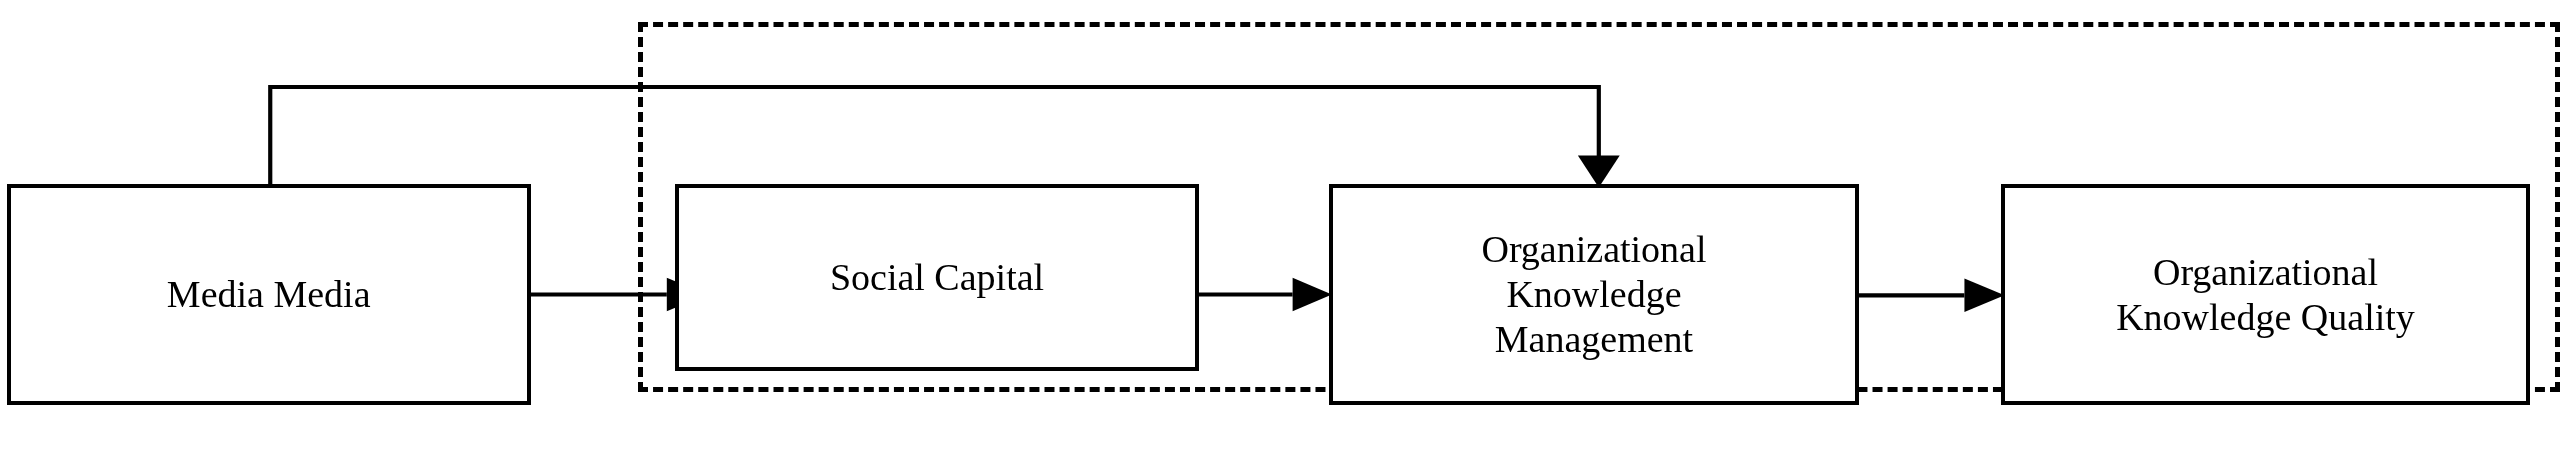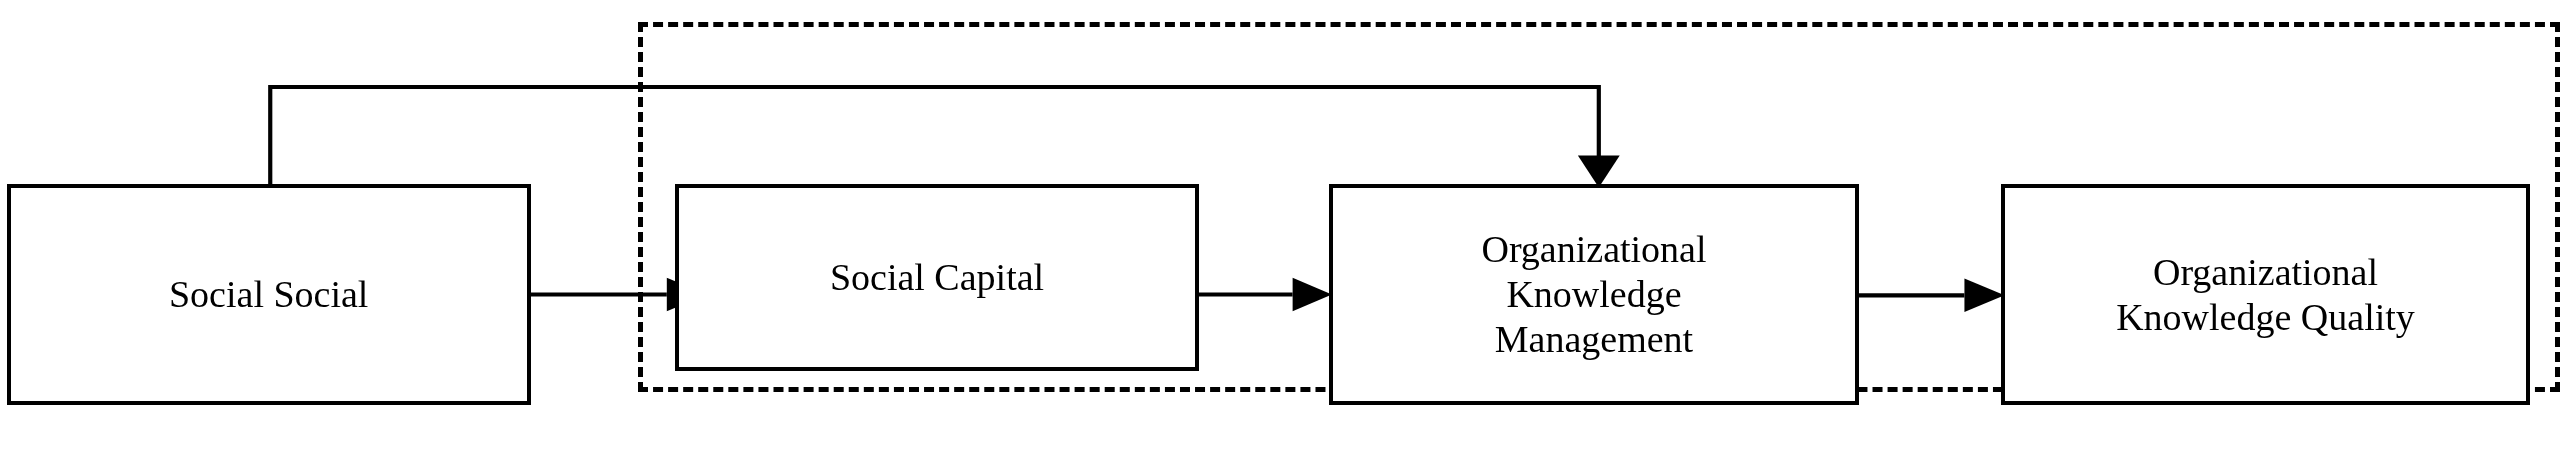--- a/index.html
+++ b/index.html
@@ -97,21 +97,21 @@
       <polygon points="2348,333 2396,353 2348,373"></polygon>
     </g>
 
     <g>
       <polyline points="323,220 323,104 1911,104 1911,190"></polyline>
       <polygon points="1886,186 1936,186 1911,224"></polygon>
     </g>
   </svg>
 
   <div class="node" id="node-social-media">
-    <span class="node-label">Social Social</span>
+    <span class="node-label">Media Media</span>
   </div>
 
   <div class="node" id="node-social-capital">
     <span class="node-label">Social Capital</span>
   </div>
 
   <div class="node" id="node-okm">
     <span class="node-label">Organizational
 Knowledge
 Management</span>

